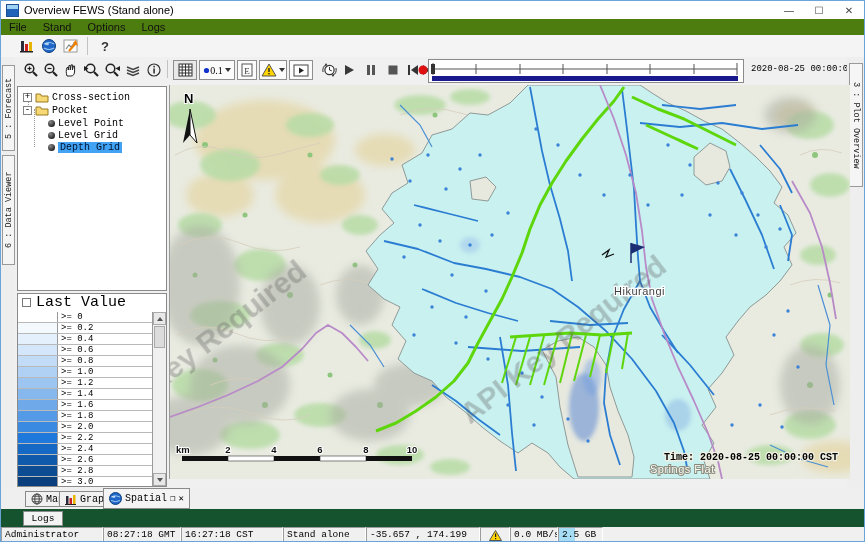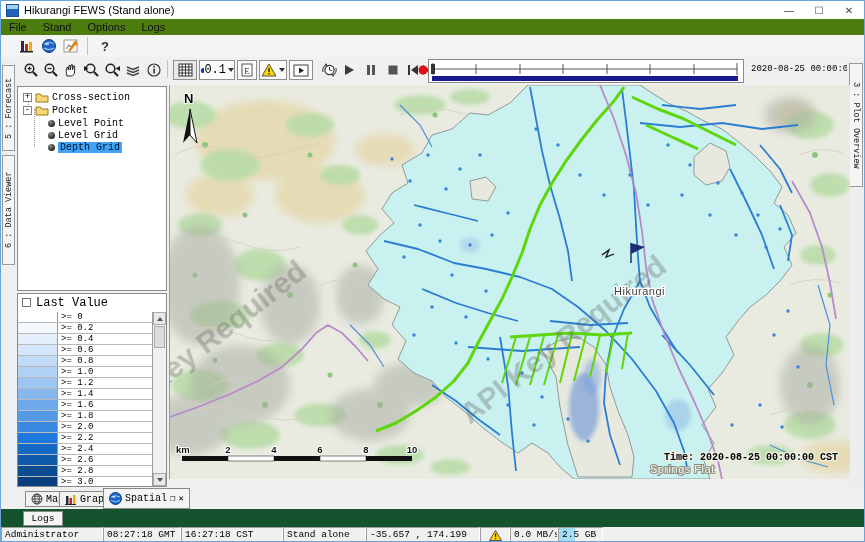--- a/index.html
+++ b/index.html
@@ -46,21 +46,21 @@
   .panel-box{position:absolute;background:#fff;border:1px solid #8a8a8a;box-sizing:border-box;}
   .tree{font-family:"Liberation Mono",monospace;font-size:10px;color:#000;}
   .trow{position:absolute;height:12px;display:flex;align-items:center;gap:3px;white-space:nowrap;}
   .expander{width:9px;height:9px;border:1px solid #848484;background:#fff;box-sizing:border-box;
             font-size:9px;line-height:6px;text-align:center;font-family:"Liberation Mono",monospace;}
   .bullet{width:7px;height:7px;border-radius:50%;background:radial-gradient(circle at 35% 30%,#8a8a8a,#000);}
   .sel{background:#42a3f5;color:#00122e;padding:0 2px;}
   .dotline{position:absolute;border-left:1px dotted #999;}
   
   .legend-head{display:flex;align-items:center;gap:5px;height:17px;padding-left:4px;
-               font-family:"Liberation Mono",monospace;font-size:12px;}
+               font-family:"Liberation Mono",monospace;font-size:15px;}
   .chk{width:9px;height:9px;border:1px solid #777;background:#fff;box-sizing:border-box;}
   .lrow{display:flex;height:11px;border-bottom:1px solid #b9b9b9;box-sizing:border-box;}
   .lswatch{width:40px;border-right:1px solid #9a9a9a;box-sizing:border-box;}
   .llabel{font-family:"Liberation Mono",monospace;font-size:9px;line-height:10px;padding-left:3px;color:#000;}
   .lscroll{position:absolute;top:18px;right:0;bottom:0;width:14px;background:#f0f0f0;
            border-left:1px solid #9a9a9a;box-sizing:border-box;}
   .sbtn{position:absolute;left:0;width:13px;height:13px;background:#e8e8e8;border:1px solid #aaa;
         box-sizing:border-box;display:flex;align-items:center;justify-content:center;}
   .tri-up{width:0;height:0;border-left:3px solid transparent;border-right:3px solid transparent;border-bottom:4px solid #555;}
   .tri-dn{width:0;height:0;border-left:3px solid transparent;border-right:3px solid transparent;border-top:4px solid #555;}
@@ -78,21 +78,21 @@
          font-family:"Liberation Mono",monospace;font-size:9.5px;line-height:13px;padding:0 3px;
          white-space:nowrap;overflow:hidden;color:#000;}
 </style>
 </head>
 <body>
 
 <div class="frame">
 
   <div class="abs titlebar">
     <span class="app-ico"></span>
-    <span class="title-text">Hikurangi FEWS  (Stand alone)</span>
+    <span class="title-text">Overview FEWS  (Stand alone)</span>
     <span class="win-btns">
       <span class="win-btn">—</span>
       <span class="win-btn">☐</span>
       <span class="win-btn">✕</span>
     </span>
   </div>
 
   <div class="abs menubar">
     <span class="menu-item">File</span>
     <span class="menu-item">Stand</span>
@@ -181,21 +181,21 @@
     <span class="tbtn bordered" style="left:172px;width:24px;background:#e9e9e9">
       <svg width="15" height="14">
           <rect x="1" y="1" width="13" height="12" fill="#fff" stroke="#333"></rect>
           <path d="M1,4 H14 M1,7 H14 M1,10 H14 M4.2,1 V13 M7.5,1 V13 M10.8,1 V13" stroke="#333" stroke-width="1"></path>
         </svg>
     </span>
     <span class="tbtn bordered" style="left:198px;width:36px">
       <svg width="7" height="7">
           <circle cx="3.5" cy="3.5" r="2.6" fill="#1133cc"></circle>
         </svg>
-      <span style="font-size:12px;font-family:Liberation Mono, monospace">0.1</span>
+      <span style="font-size:10px;font-family:Liberation Serif, serif">0.1</span>
       <span class="caret"></span>
     </span>
     <span class="tbtn bordered" style="left:236px;width:20px">
       <svg width="12" height="14">
           <rect x="1" y="1" width="10" height="12" fill="#fff" stroke="#555"></rect>
           <text x="6" y="10.5" text-anchor="middle" font-size="9" font-family="Liberation Serif,serif" fill="#333">E</text>
         </svg>
     </span>
     <span class="tbtn bordered" style="left:258px;width:28px">
       <svg width="16" height="14">

